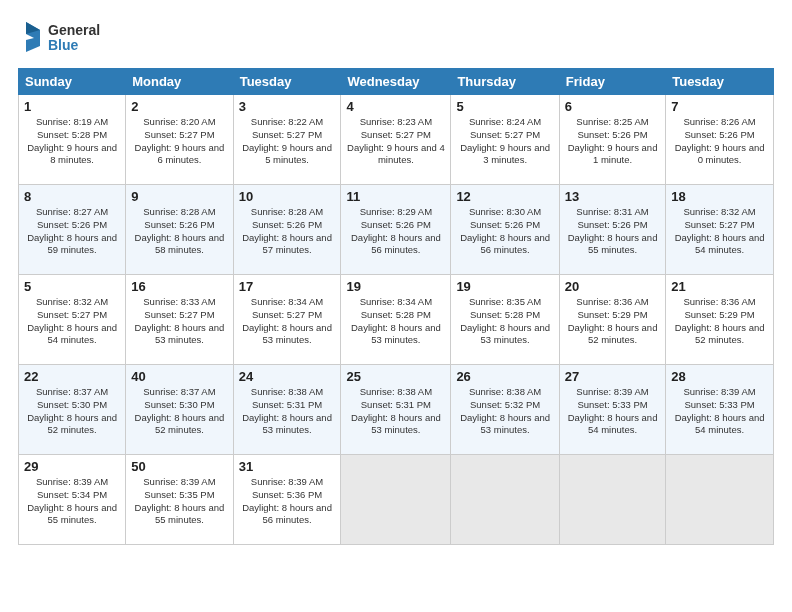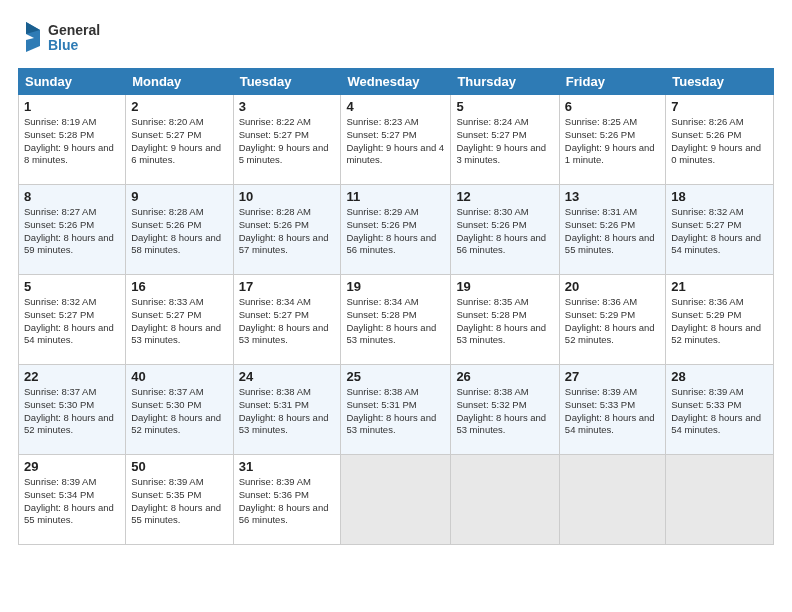--- a/index.html
+++ b/index.html
@@ -68,20 +68,21 @@
       font-size: 13px;
       font-weight: bold;
       color: #222;
       display: block;
       margin-bottom: 2px;
     }
     .day-info {
       font-size: 9.5px;
       color: #333;
       line-height: 1.35;
+      text-align: center;
     }
     .empty-cell {
       background: #e8e8e8 !important;
     }
   </style>
 </head>
 <body>
 
 <div class="page">
   <div class="header">

